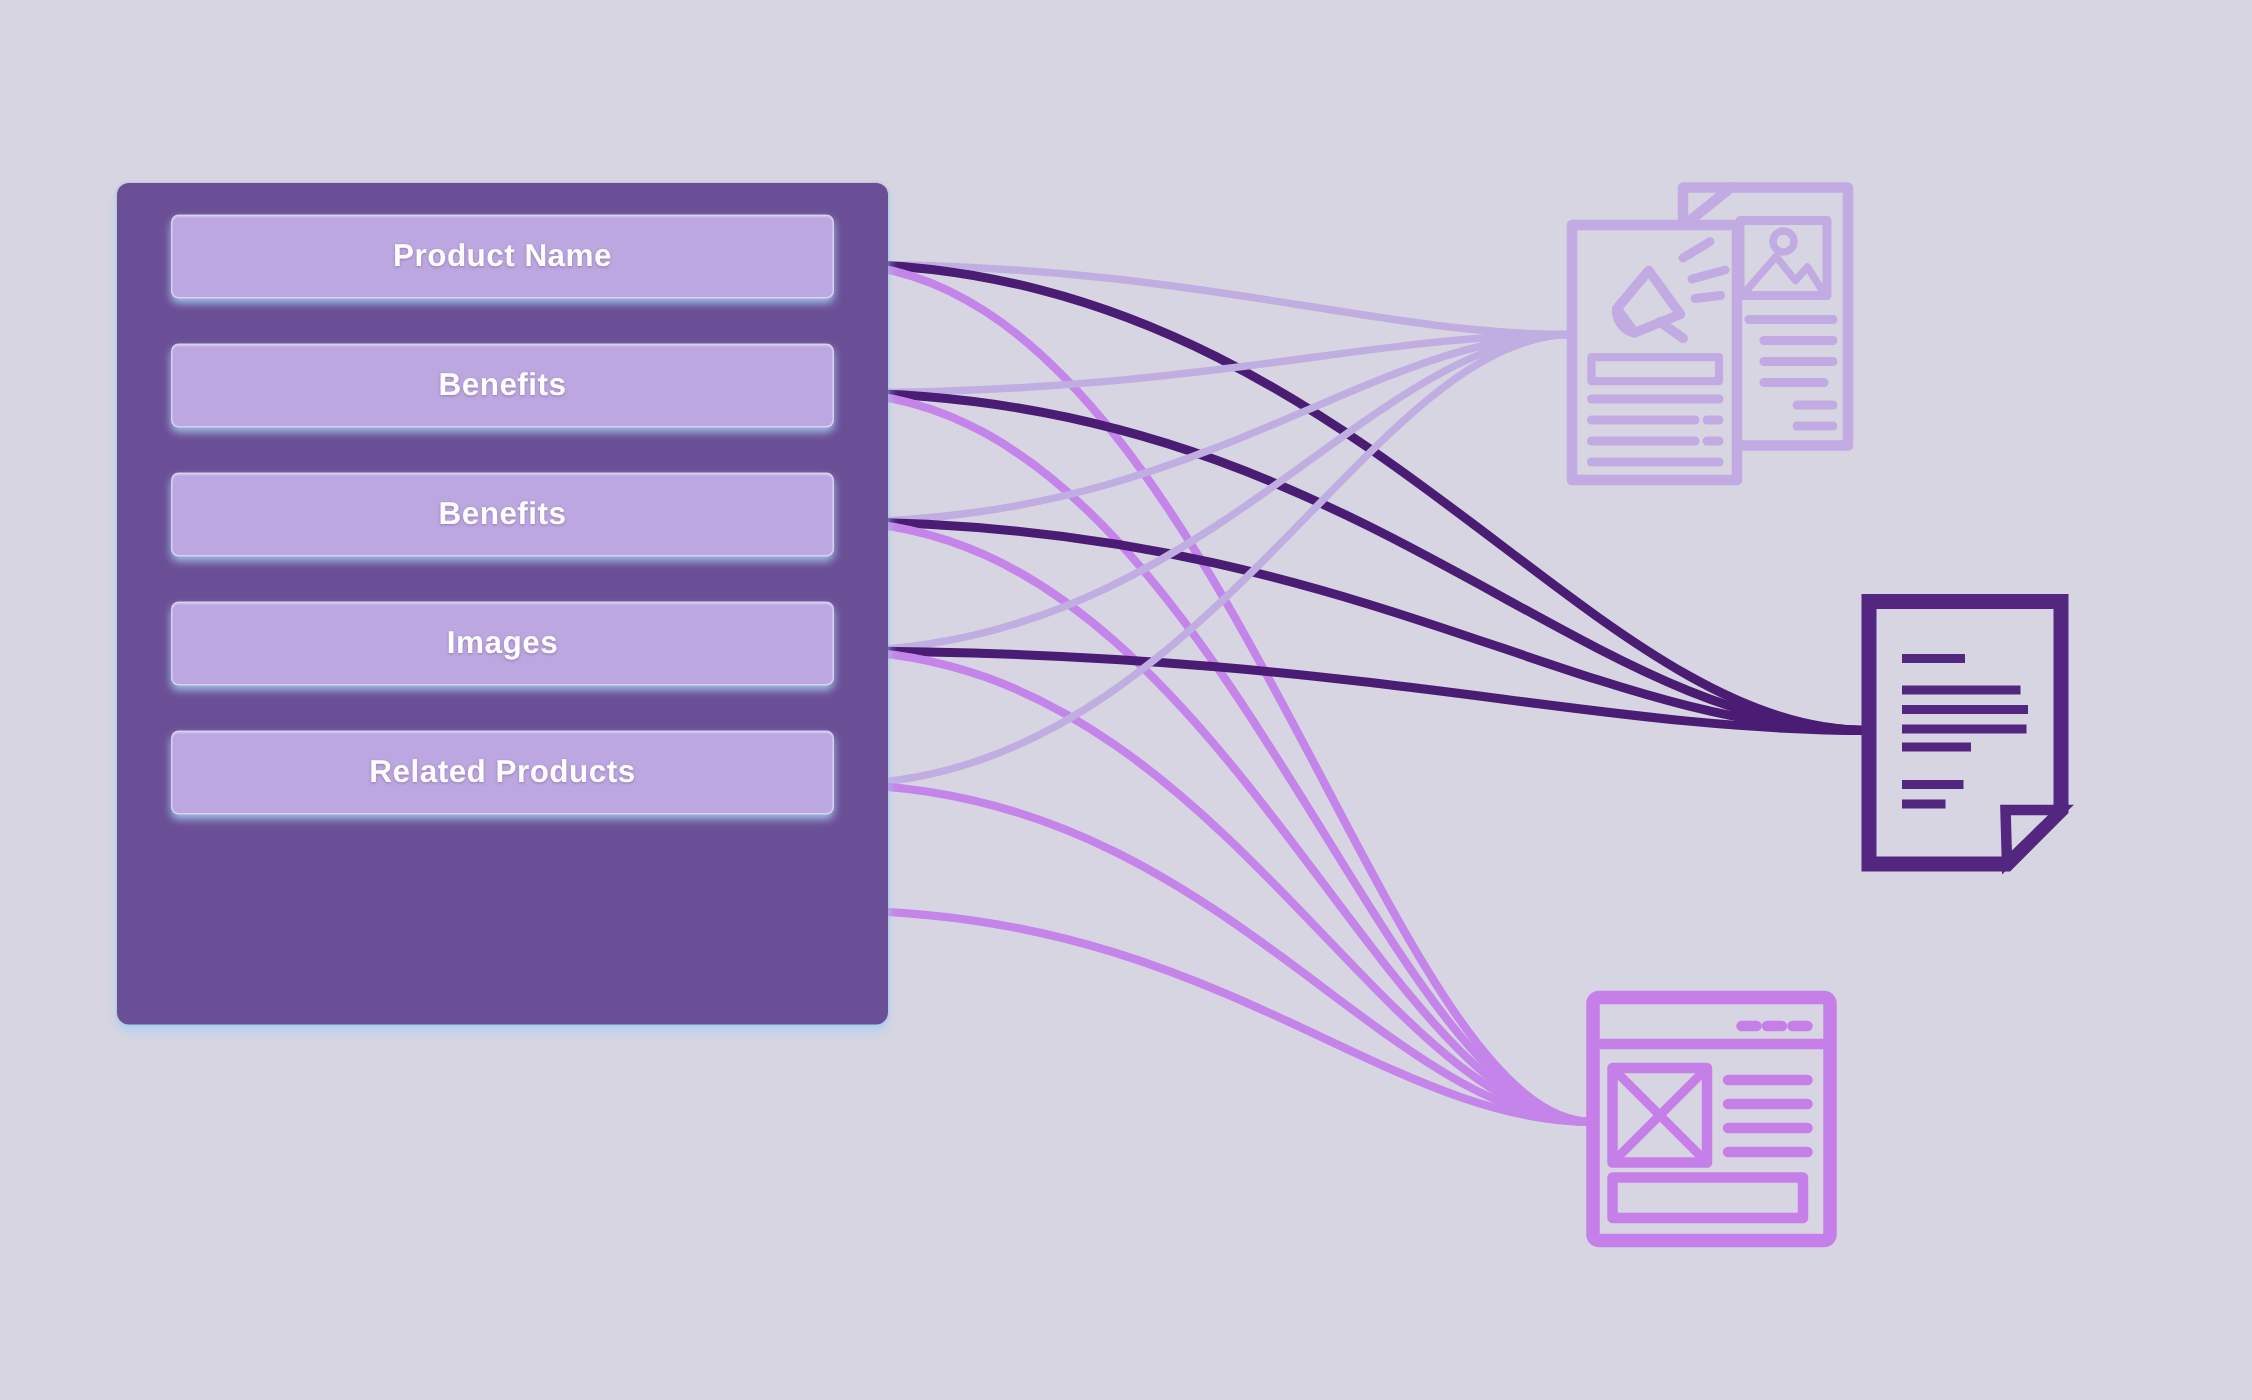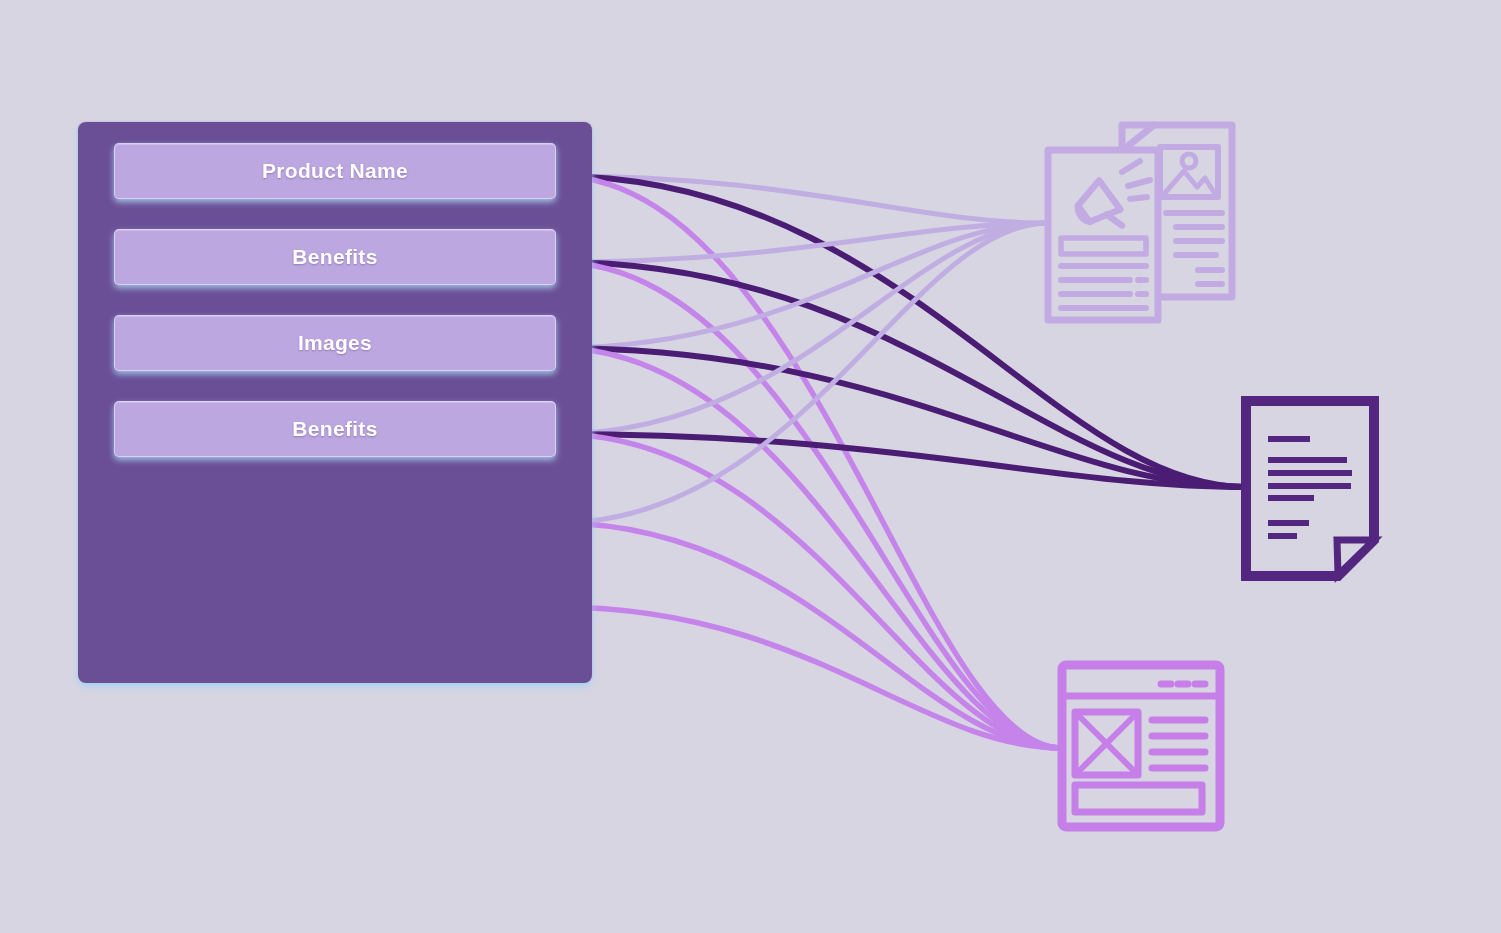--- a/index.html
+++ b/index.html
@@ -60,24 +60,27 @@
     </svg>
 
   <div class="panel">
     <div class="field-box">
       <span class="field-label">Product Name</span>
     </div>
     <div class="field-box">
       <span class="field-label">Benefits</span>
     </div>
     <div class="field-box">
+      <span class="field-label">Benefits</span>
+    </div>
+    <div class="field-box">
       <span class="field-label">Images</span>
     </div>
     <div class="field-box">
-      <span class="field-label">Benefits</span>
+      <span class="field-label">Related Products</span>
     </div>
   </div>
 
   <svg id="icons" width="1501" height="933" viewBox="0 0 1501 933">
 
     <g stroke="#C2ABE3" fill="none" stroke-width="7" stroke-linecap="round" stroke-linejoin="round">
 
       <rect x="1122" y="125" width="110" height="172" fill="#D8D5E2"></rect>
       <line x1="1123" y1="150" x2="1154" y2="125"></line>
       <rect x="1160" y="147" width="58" height="50" stroke-width="6"></rect>

